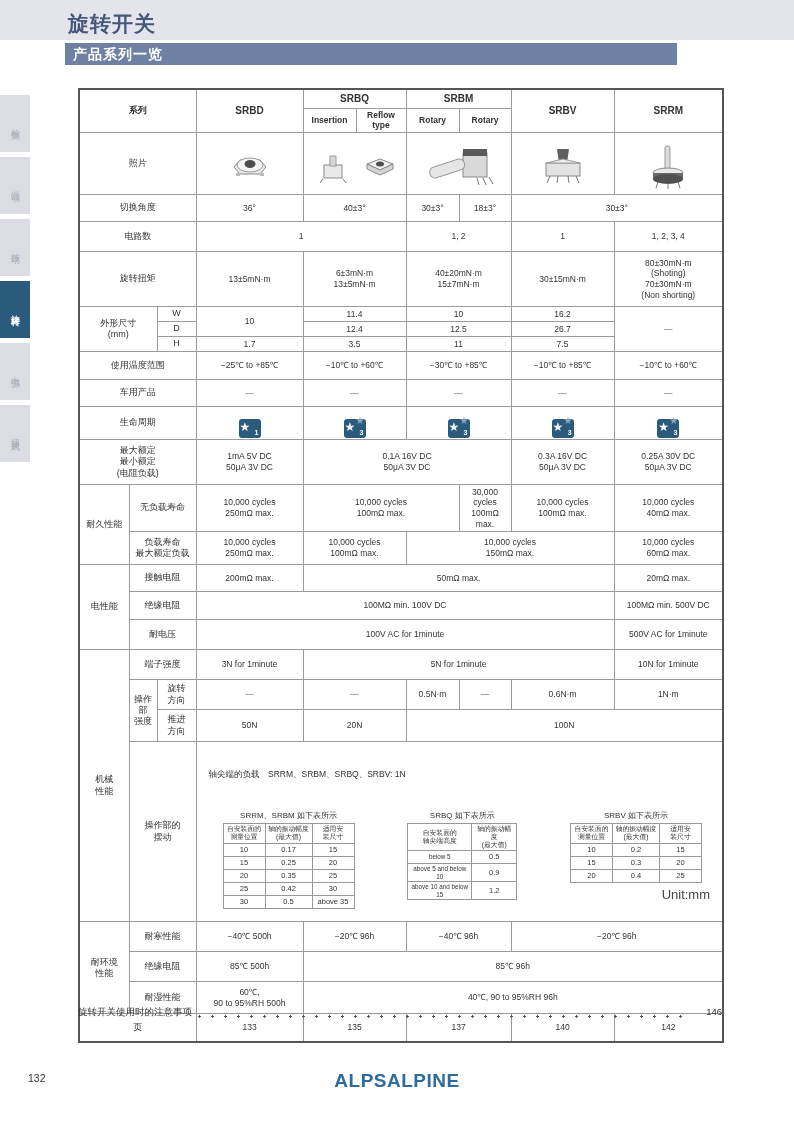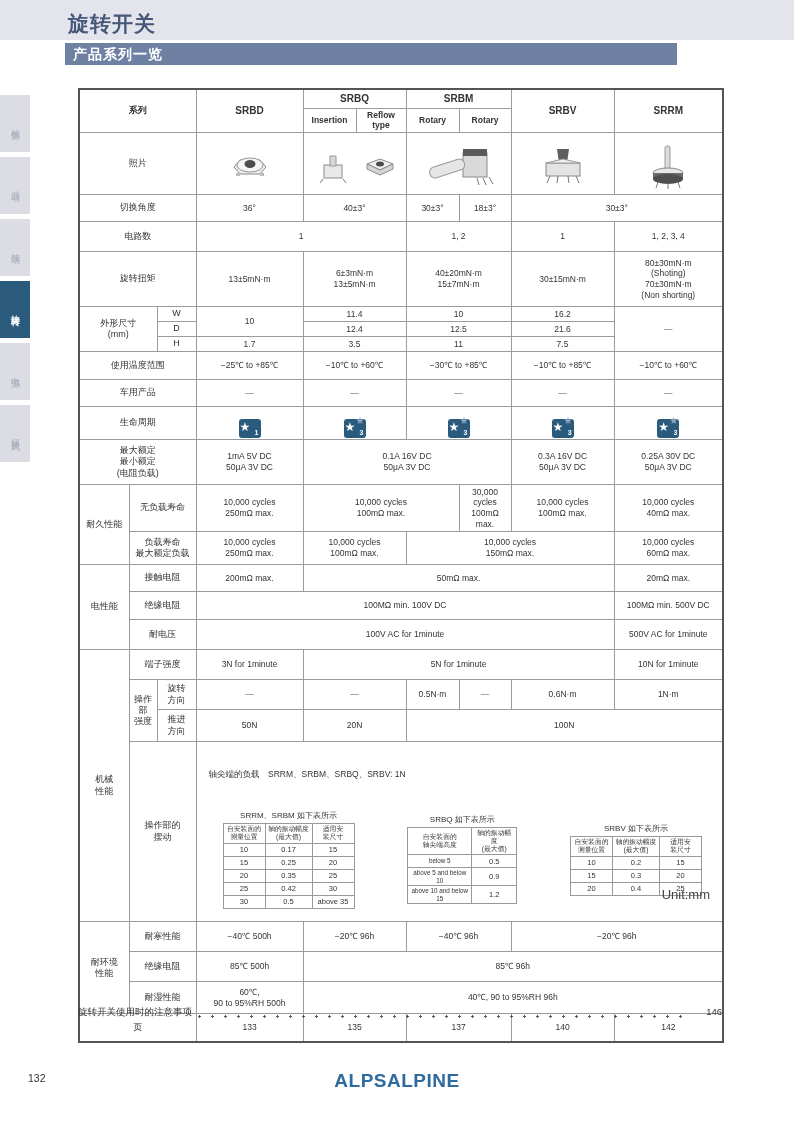--- a/index.html
+++ b/index.html
@@ -52,21 +52,21 @@
     position:relative; display:inline-block; width:22px; height:19px;
     background:#2b5b7c; border-radius:3px; vertical-align:middle;
   }
   .badge .bstar { position:absolute; left:1px; top:2px; color:#fff; font-size:12px; line-height:12px; }
   .badge .ghost { position:absolute; right:1px; top:-3px; color:#8fa8bf; font-size:10px; line-height:10px; }
   .badge .bnum { position:absolute; right:2px; bottom:0px; color:#fff; font-size:7px; font-weight:bold; }
   
   td.wobble-cell { padding:0; vertical-align:top; }
   .wobble-inner { position:relative; width:100%; height:156px; padding:5px 10px 2px 10px; text-align:left; }
   .wobble-note { font-size:8.5px; margin-bottom:20px; }
-  .wobble-row { display:flex; justify-content:space-between; padding:0 8px 0 14px;align-items:center; }
+  .wobble-row { display:flex; justify-content:space-between; padding:0 8px 0 14px; }
   .wblock { }
   .wtitle { font-size:8px; text-align:center; margin-bottom:2px; }
   table.wtbl { border-collapse:collapse; }
   table.wtbl th, table.wtbl td {
     border:1px solid #999; font-size:7.5px; font-weight:normal;
     text-align:center; vertical-align:middle; white-space:pre-line;
     padding:1px 2px; line-height:1.2; height:13px; background:#fff;
   }
   table.wtbl th { font-size:6.8px; height:20px; }
   #wt-0 th:nth-child(1){width:42px;} #wt-0 th:nth-child(2){width:47px;} #wt-0 th:nth-child(3){width:42px;}
@@ -243,21 +243,21 @@
     <td rowspan="2">10</td>
     <td colspan="2">11.4</td>
     <td colspan="2">10</td>
     <td>16.2</td>
     <td class="dash" rowspan="3">—</td>
   </tr>
   <tr style="height:15px">
     <td class="lab">D</td>
     <td colspan="2">12.4</td>
     <td colspan="2">12.5</td>
-    <td>21.6</td>
+    <td>26.7</td>
   </tr>
   <tr style="height:15px">
     <td class="lab">H</td>
     <td>1.7</td>
     <td colspan="2">3.5</td>
     <td colspan="2">11</td>
     <td>7.5</td>
   </tr>
 
   <tr style="height:28px">

